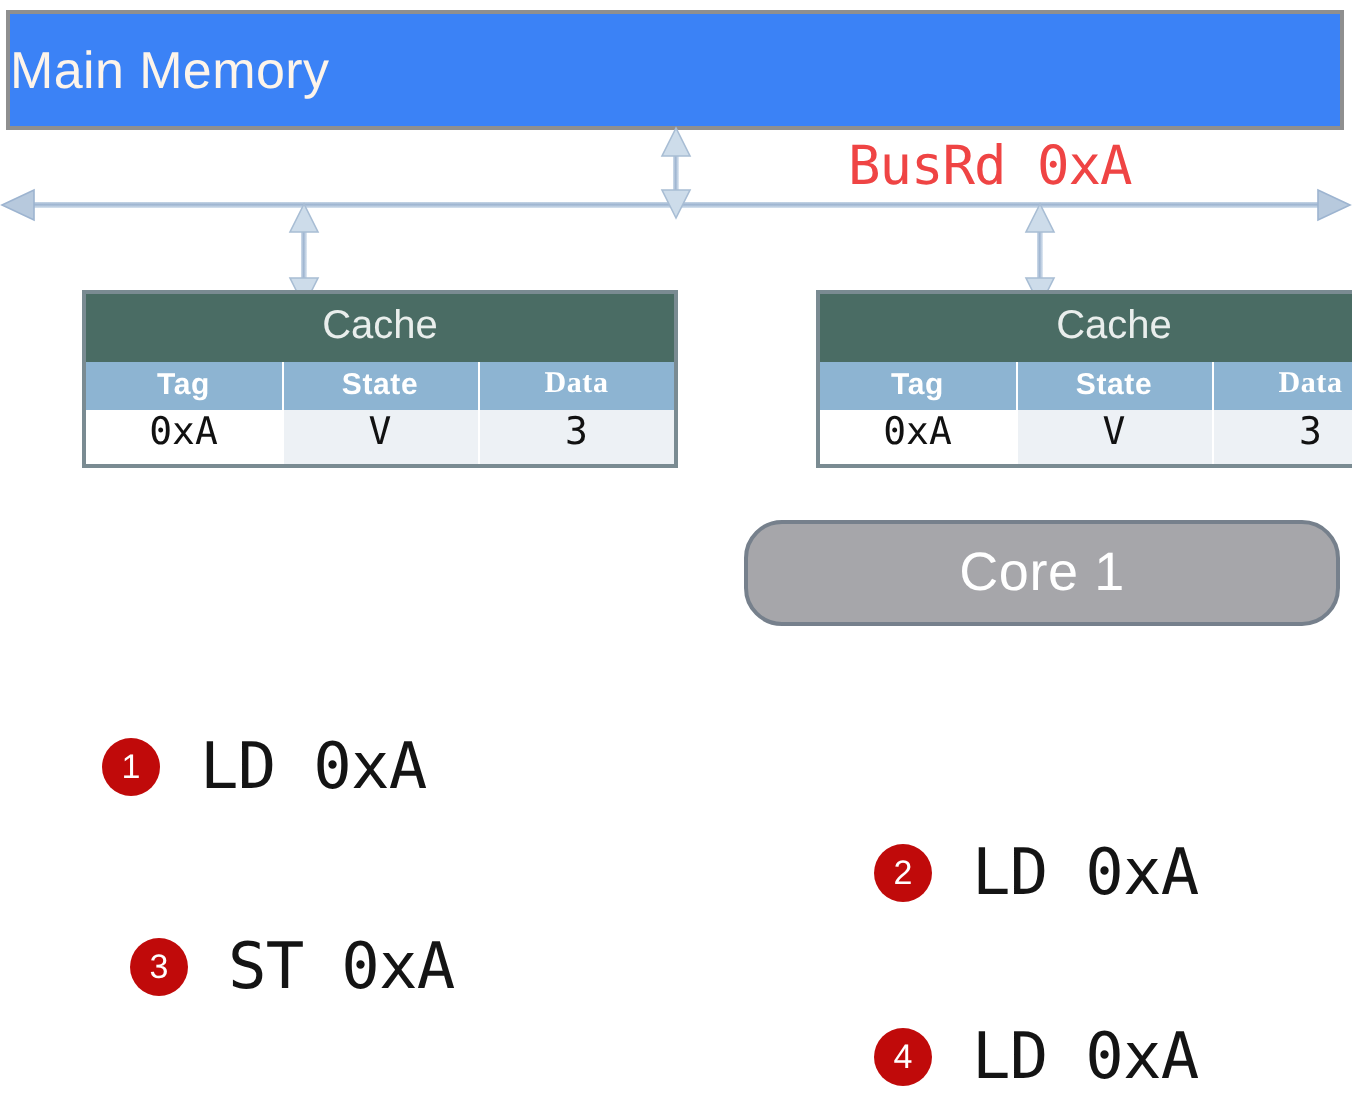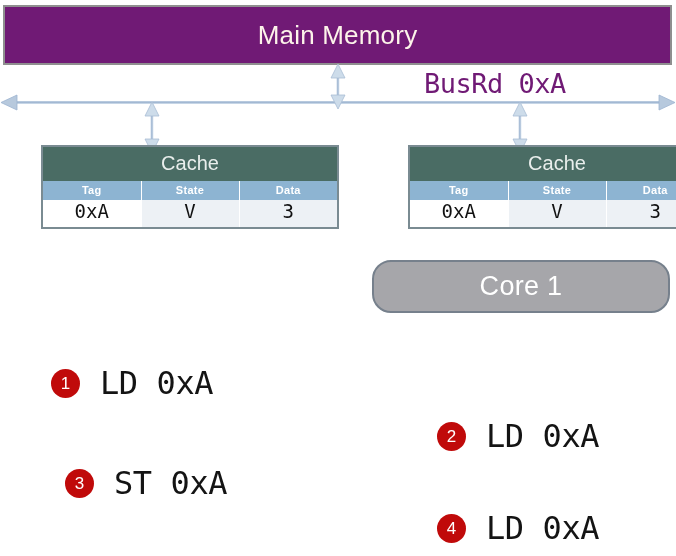--- a/index.html
+++ b/index.html
@@ -25,25 +25,25 @@
   }
 
   
   .main-memory {
     position: absolute;
     left: 3px;
     top: 5px;
     width: 669px;
     height: 60px;
     box-sizing: border-box;
-    background: #701a75;
+    background: #3b82f6;
     border: 2px solid #8f8f8f;
     display: flex;
     align-items: center;
-    justify-content: center;
+    justify-content: flex-start;
   }
   .main-memory-label {
     color: #fdf4ea;
     font-size: 26px;
     font-weight: 400;
     letter-spacing: 0.2px;
     font-family: "Liberation Sans", sans-serif;
   }
 
   
@@ -54,21 +54,21 @@
     width: 676px;
     height: 95px;
   }
 
   .bus-label {
     position: absolute;
     left: 424px;
     top: 68px;
     font-family: "DejaVu Sans Mono", "Liberation Mono", monospace;
     font-size: 27px;
-    color: #701a75;
+    color: #ef4444;
     letter-spacing: -0.5px;
     white-space: nowrap;
   }
 
   
   .cache-block {
     position: absolute;
     width: 298px;
     top: 145px;
     padding-left: 36px;
@@ -90,30 +90,30 @@
     line-height: 1.05;
   }
   .cache-table {
     width: 100%;
     border-collapse: collapse;
     table-layout: fixed;
   }
   .cache-table th {
     background: #8db4d2;
     color: #ffffff;
-    font-size: 11px;
+    font-size: 15px;
     font-weight: bold;
     padding: 3px 0 4px 0;
     text-align: center;
     border-left: 1px solid #ffffff;
     border-right: 1px solid #ffffff;
     letter-spacing: 0.3px;
   }
   .cache-table th:first-child { border-left: none; }
-  .cache-table th:last-child  { border-right: none; }
+  .cache-table th:last-child  { border-right: none; font-family: Liberation Serif, serif; }
 
   .cache-table td {
     background: #edf1f5;
     font-family: "DejaVu Sans Mono", "Liberation Mono", monospace;
     font-size: 19px;
     text-align: center;
     padding: 1px 0 4px 0;
     border-left: 1px solid #ffffff;
     border-right: 1px solid #ffffff;
     color: #111111;

